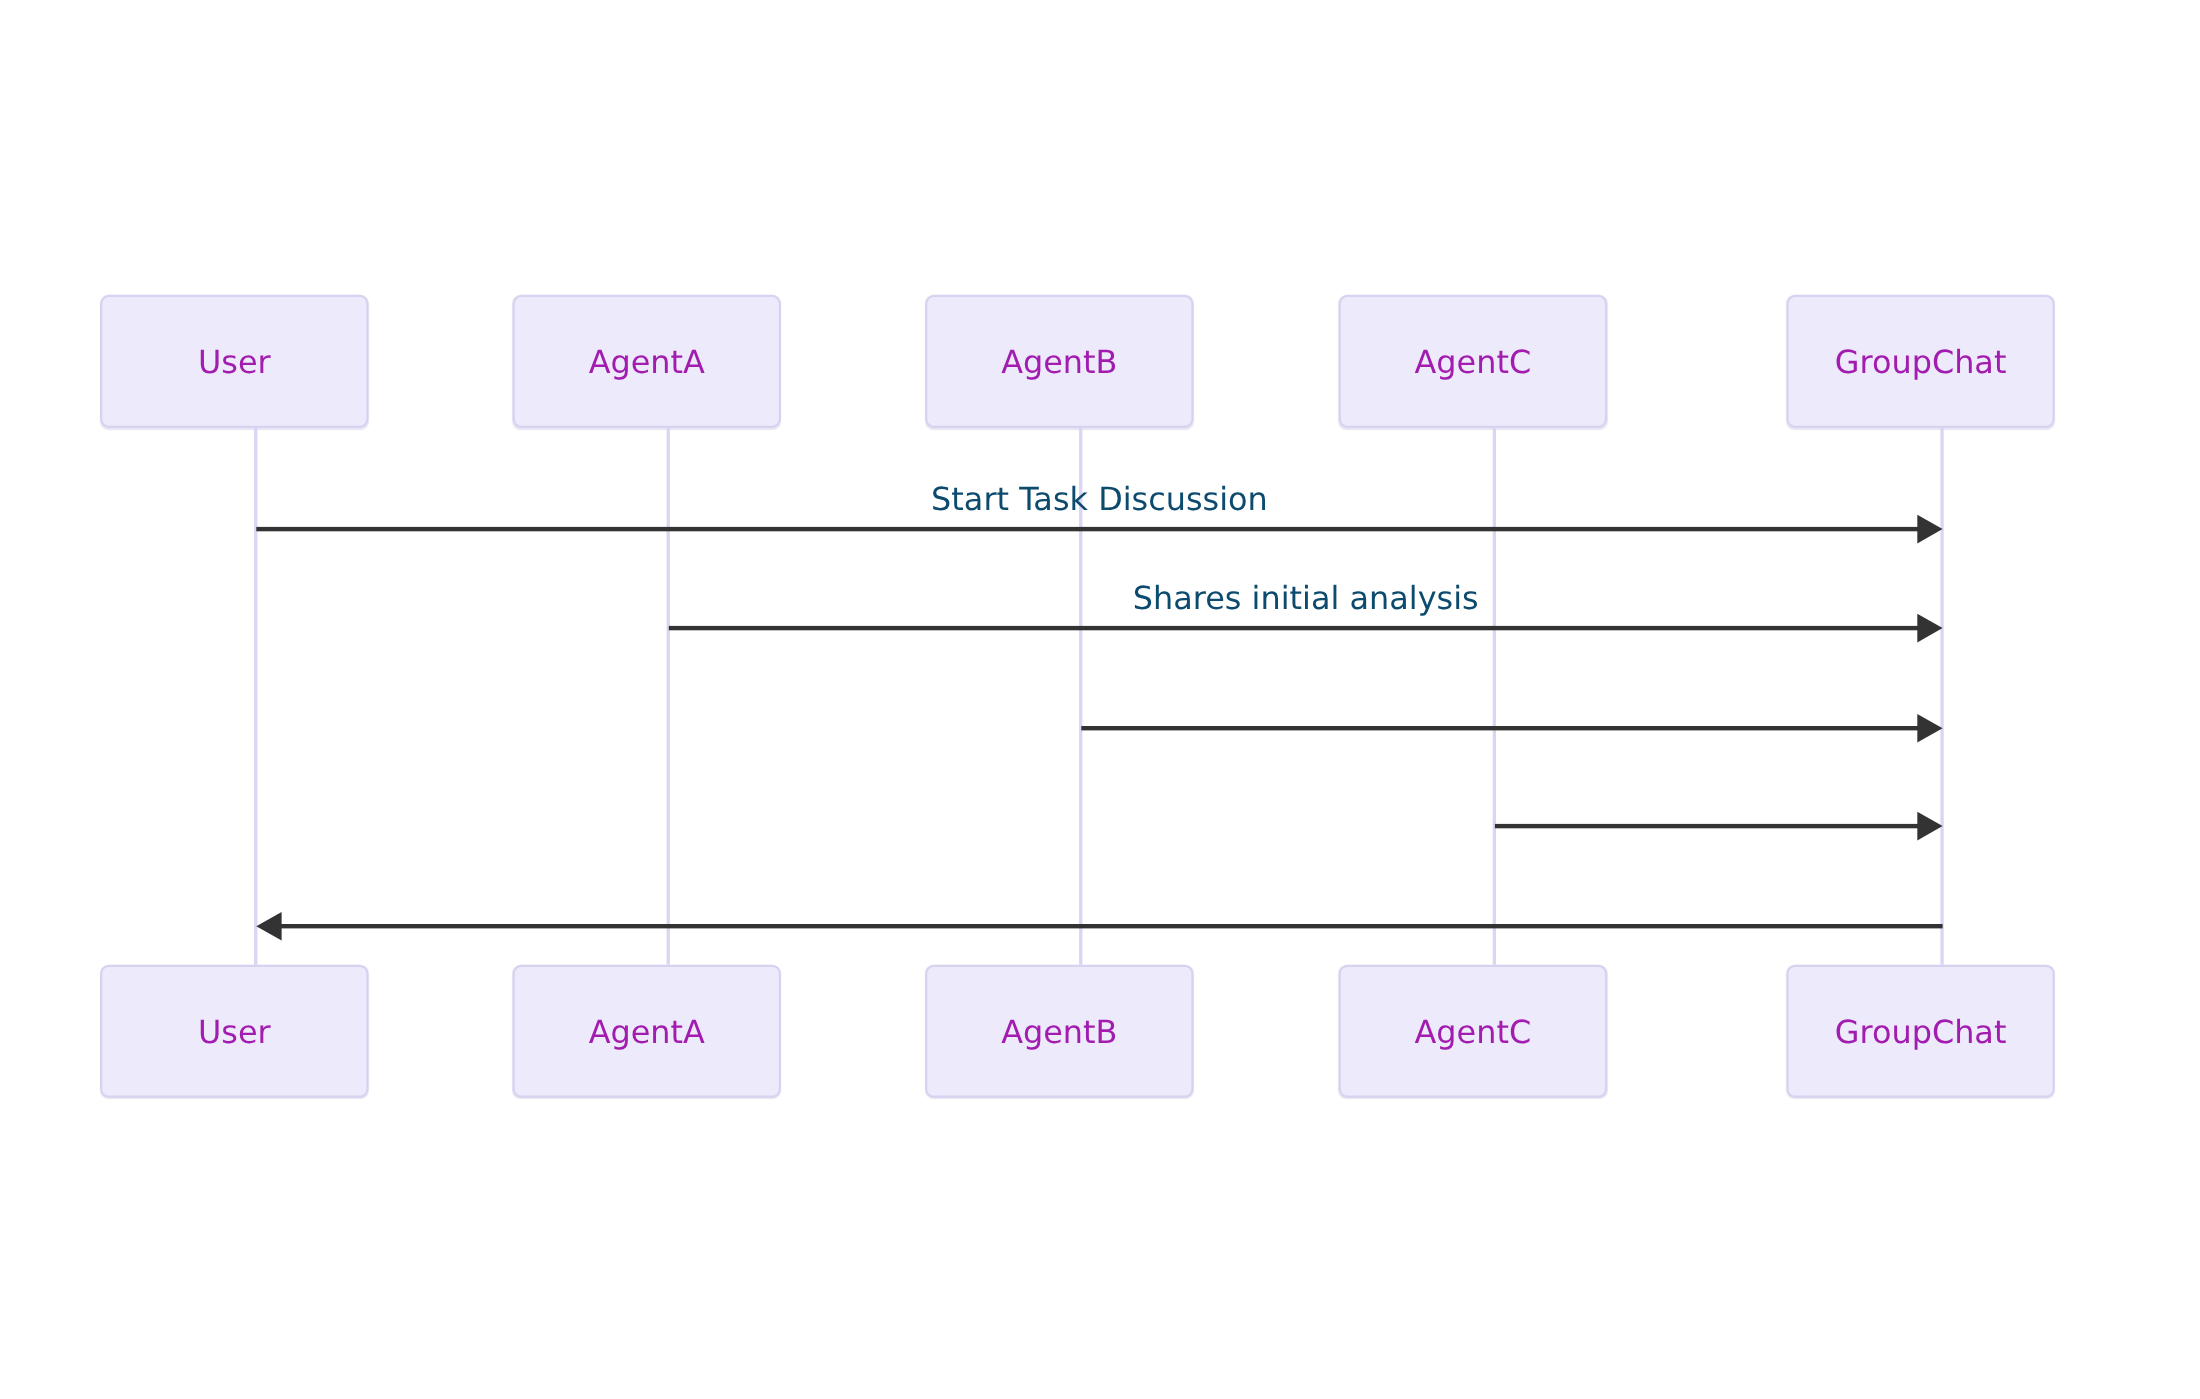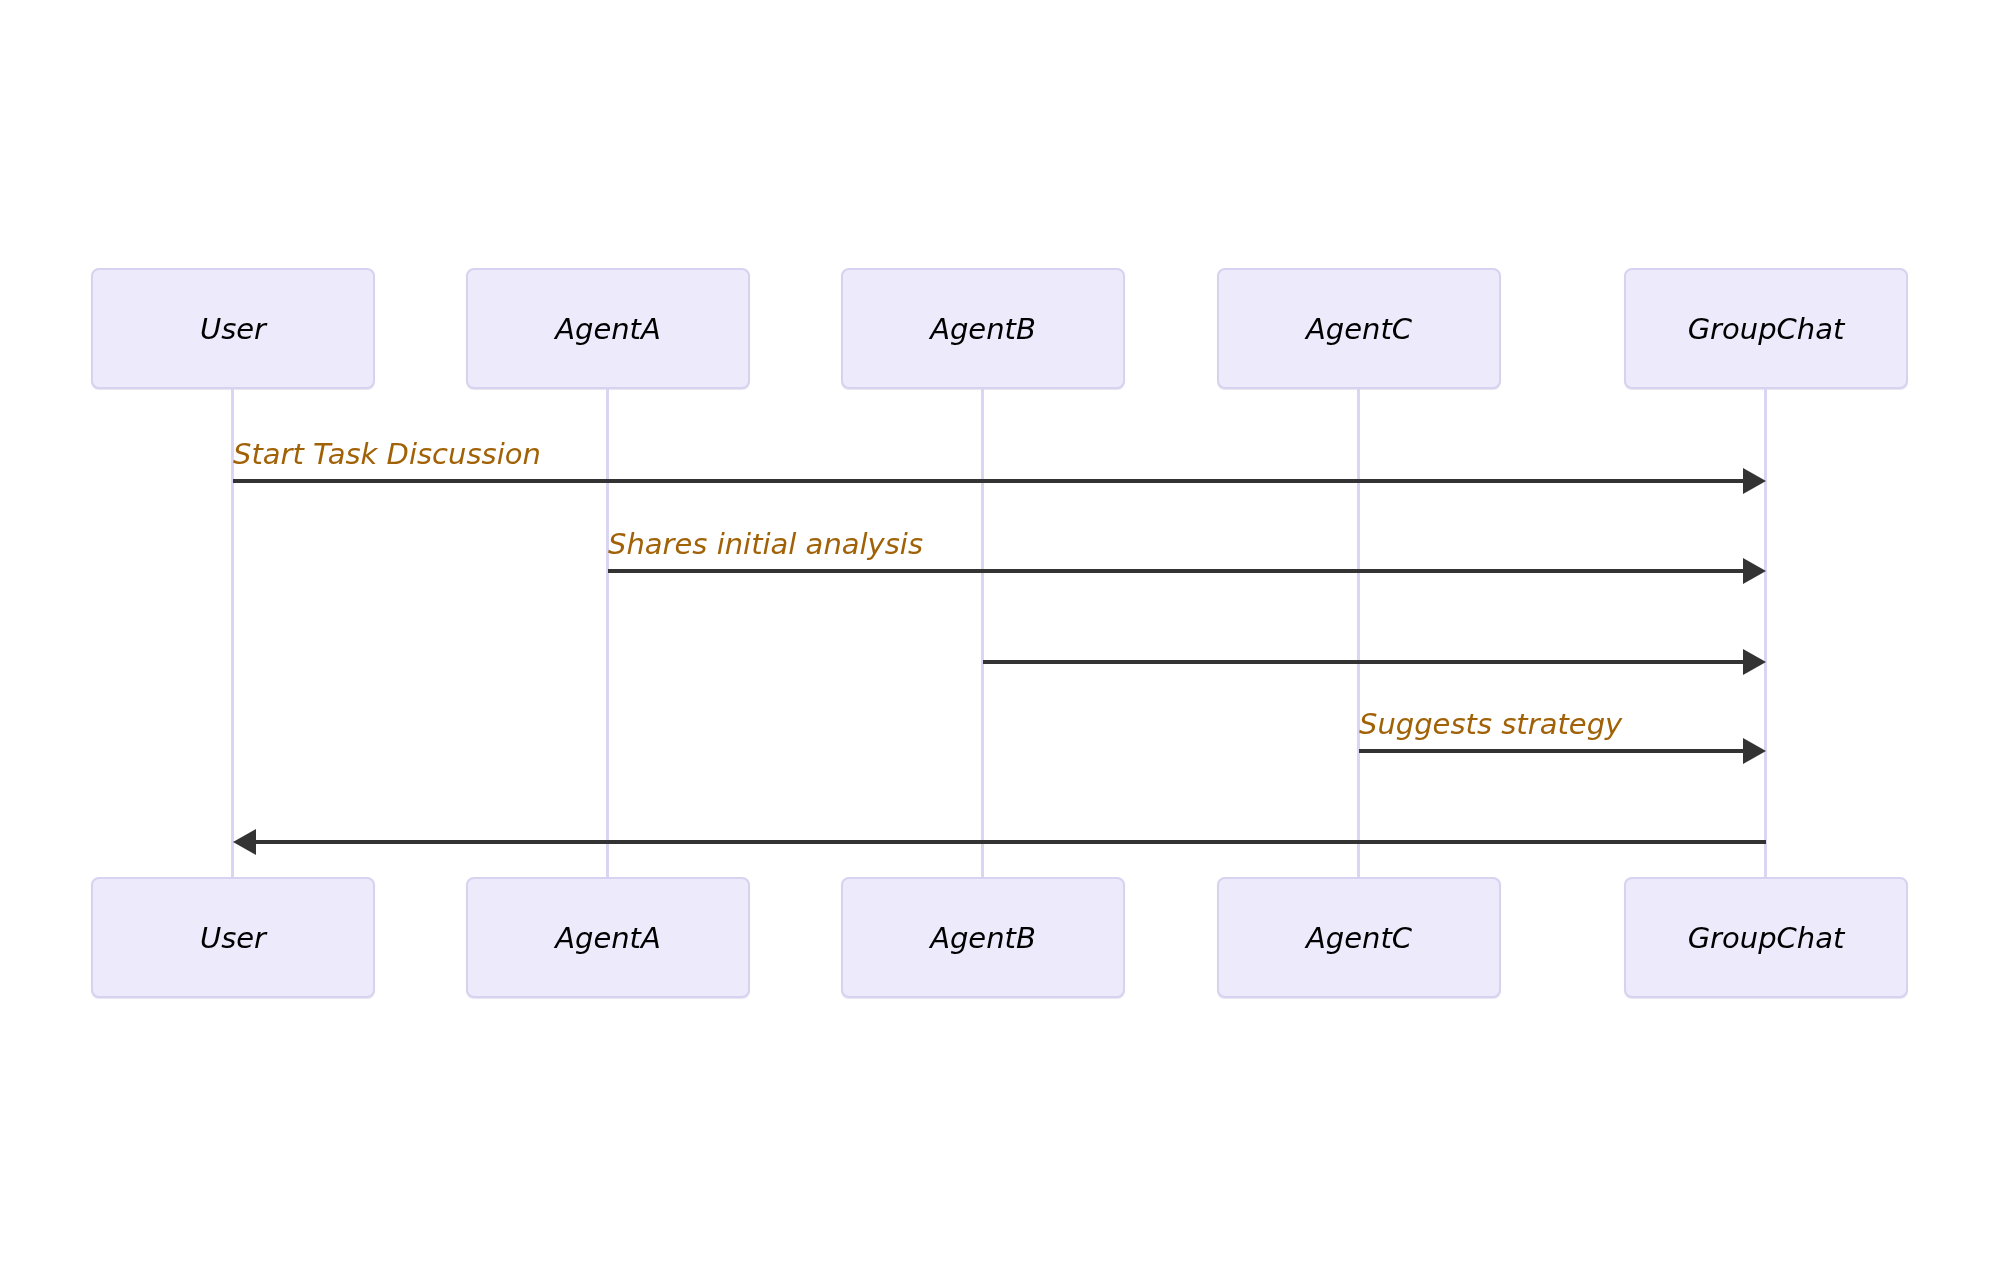--- a/index.html
+++ b/index.html
@@ -6,50 +6,48 @@
   .canvas {
     position: relative;
     width: 2000px;
     height: 1272px;
     background: #ffffff;
     font-family: "DejaVu Sans", "Liberation Sans", sans-serif;
     overflow: hidden;
   }
   .actor-box {
     position: absolute;
-    width: 284px;
+    width: 244px;
     height: 121px;
     background: #ECEAFB;
     border: 2px solid #D7D2F0;
     border-radius: 8px;
     box-sizing: border-box;
     display: flex;
     align-items: center;
     justify-content: center;
     font-size: 29px;
-    color: #000000;
+    color: #a21caf;
     box-shadow: 0 1px 1px rgba(120,110,180,0.18);
-    font-style: italic;
   }
   .lifeline {
     position: absolute;
     width: 3px;
     top: 389px;
     height: 488px;
     background: #D9D5F2;
   }
   .msg-label {
     position: absolute;
     height: 40px;
     line-height: 40px;
-    text-align: left;
+    text-align: center;
     font-size: 29px;
-    color: #a16207;
+    color: #0c4a6e;
     white-space: nowrap;
-    font-style: italic;
   }
   .msg-line {
     position: absolute;
     height: 4px;
     background: #333333;
   }
   .arrow-right {
     position: absolute;
     width: 0; height: 0;
     border-top: 13px solid transparent;
@@ -95,21 +93,20 @@
   <div class="msg-line" style="left:233px; width:1513px; top:479px;"></div>
   <div class="arrow-right" style="left:1743px; top:468px;"></div>
 
   <div class="msg-label" style="left:608px; width:1158px; top:524px;">Shares initial analysis</div>
   <div class="msg-line" style="left:608px; width:1138px; top:569px;"></div>
   <div class="arrow-right" style="left:1743px; top:558px;"></div>
 
   <div class="msg-line" style="left:983px; width:763px; top:660px;"></div>
   <div class="arrow-right" style="left:1743px; top:649px;"></div>
 
-  <div class="msg-label" style="left:1359px; width:407px; top:704px;">Suggests strategy</div>
   <div class="msg-line" style="left:1359px; width:387px; top:749px;"></div>
   <div class="arrow-right" style="left:1743px; top:738px;"></div>
 
   <div class="msg-line" style="left:253px; width:1513px; top:840px;"></div>
   <div class="arrow-left" style="left:233px; top:829px;"></div>
 
   <div class="actor-box" style="left:91px;  top:877px;">
       <span>User</span>
     </div>
   <div class="actor-box" style="left:466px; top:877px;">

